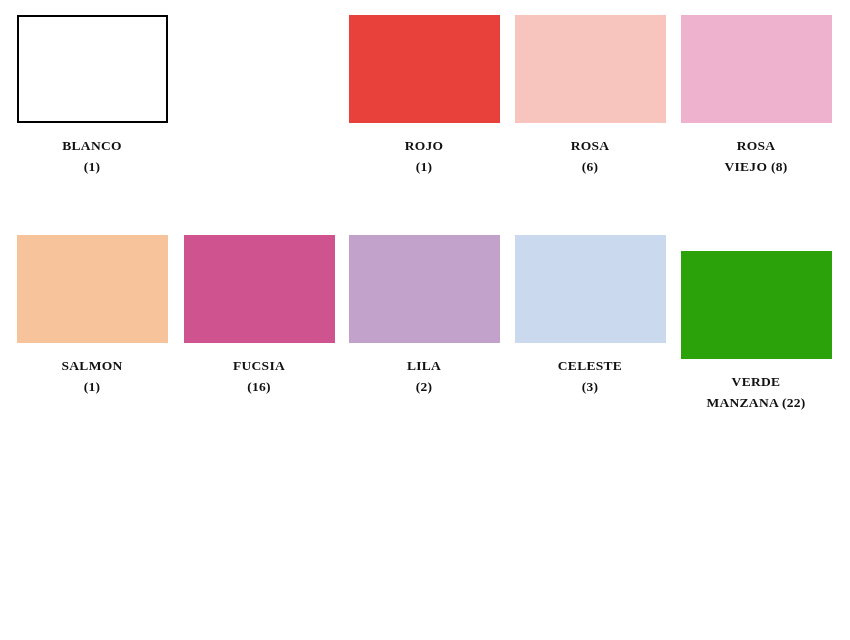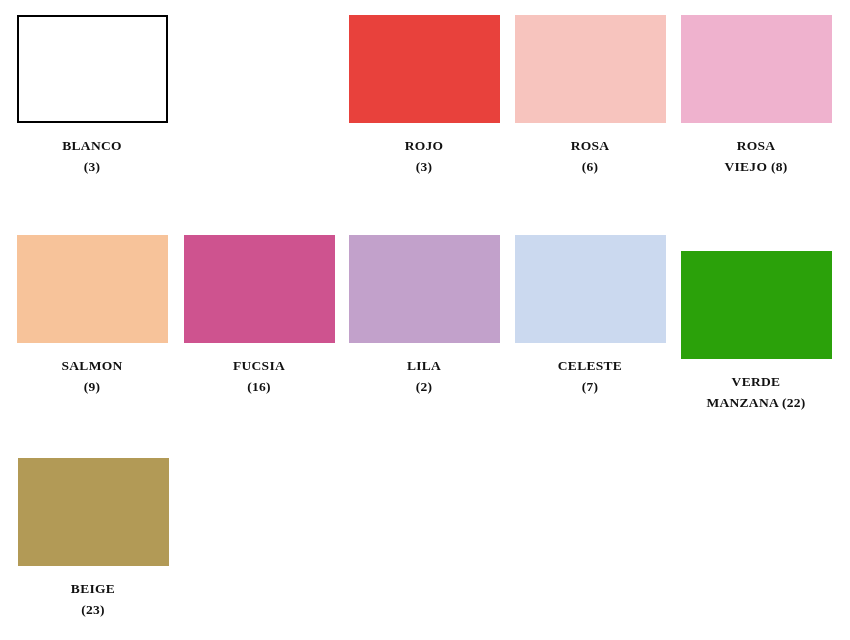--- a/index.html
+++ b/index.html
@@ -51,60 +51,55 @@
     white-space: pre-line;
   }
 </style>
 </head>
 <body>
 
 <div id="swatch-grid">
     <div class="swatch-cell" style="left: 9px; top: 15px;">
       <div class="swatch-chip has-border" style="background: rgb(255, 255, 255); margin-left: 8px;"></div>
       <div class="swatch-label">BLANCO
-(3)</div>
+(1)</div>
     </div>
     <div class="swatch-cell" style="left: 341px; top: 15px;">
       <div class="swatch-chip" style="background: rgb(232, 65, 60); margin-left: 8px;"></div>
       <div class="swatch-label">ROJO
-(3)</div>
+(1)</div>
     </div>
     <div class="swatch-cell" style="left: 507px; top: 15px;">
       <div class="swatch-chip" style="background: rgb(247, 196, 190); margin-left: 8px;"></div>
       <div class="swatch-label">ROSA
 (6)</div>
     </div>
     <div class="swatch-cell" style="left: 673px; top: 15px;">
       <div class="swatch-chip" style="background: rgb(239, 178, 206); margin-left: 8px;"></div>
       <div class="swatch-label">ROSA
 VIEJO (8)</div>
     </div>
     <div class="swatch-cell" style="left: 9px; top: 235px;">
       <div class="swatch-chip" style="background: rgb(247, 195, 154); margin-left: 8px;"></div>
       <div class="swatch-label">SALMON
-(9)</div>
+(1)</div>
     </div>
     <div class="swatch-cell" style="left: 176px; top: 235px;">
       <div class="swatch-chip" style="background: rgb(206, 83, 143); margin-left: 8px;"></div>
       <div class="swatch-label">FUCSIA
 (16)</div>
     </div>
     <div class="swatch-cell" style="left: 341px; top: 235px;">
       <div class="swatch-chip" style="background: rgb(194, 161, 203); margin-left: 8px;"></div>
       <div class="swatch-label">LILA
 (2)</div>
     </div>
     <div class="swatch-cell" style="left: 507px; top: 235px;">
       <div class="swatch-chip" style="background: rgb(203, 217, 239); margin-left: 8px;"></div>
       <div class="swatch-label">CELESTE
-(7)</div>
+(3)</div>
     </div>
     <div class="swatch-cell" style="left: 673px; top: 251px;">
       <div class="swatch-chip" style="background: rgb(43, 161, 10); margin-left: 8px;"></div>
       <div class="swatch-label">VERDE
 MANZANA (22)</div>
     </div>
-    <div class="swatch-cell" style="left: 10px; top: 458px;">
-      <div class="swatch-chip" style="background: rgb(178, 154, 86); margin-left: 8px;"></div>
-      <div class="swatch-label">BEIGE
-(23)</div>
-    </div>
   </div>
 
 </body></html>

